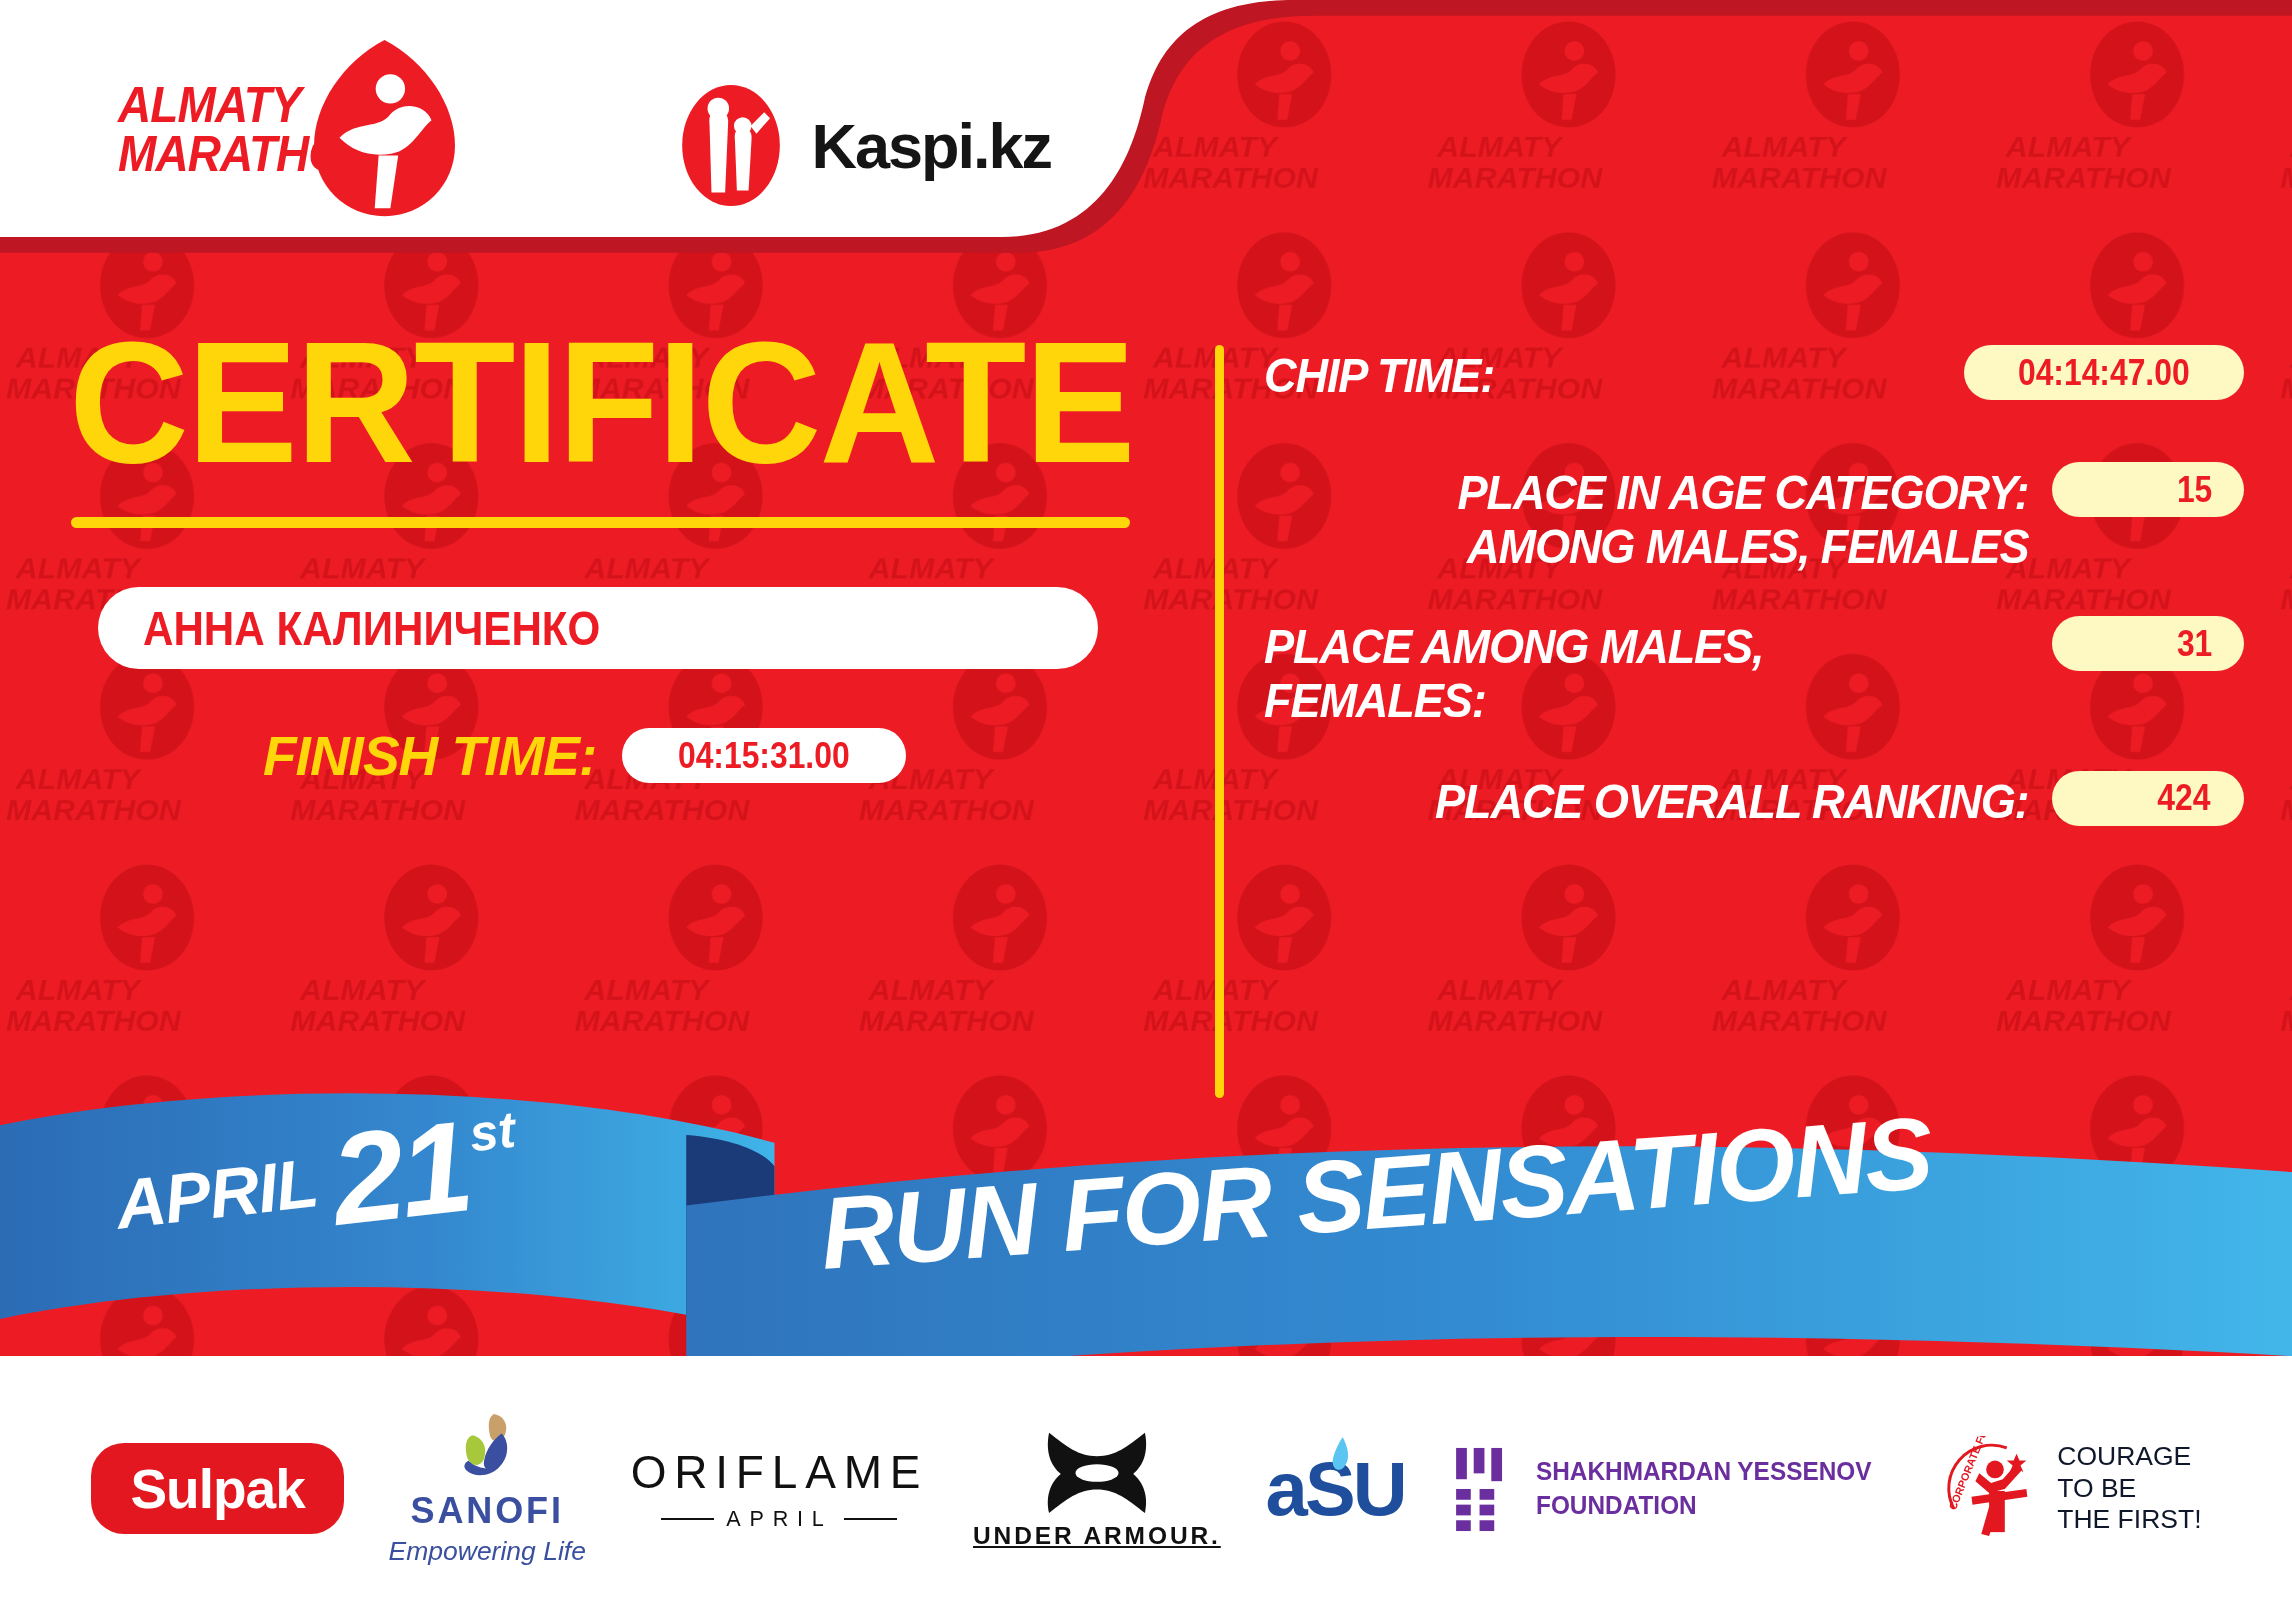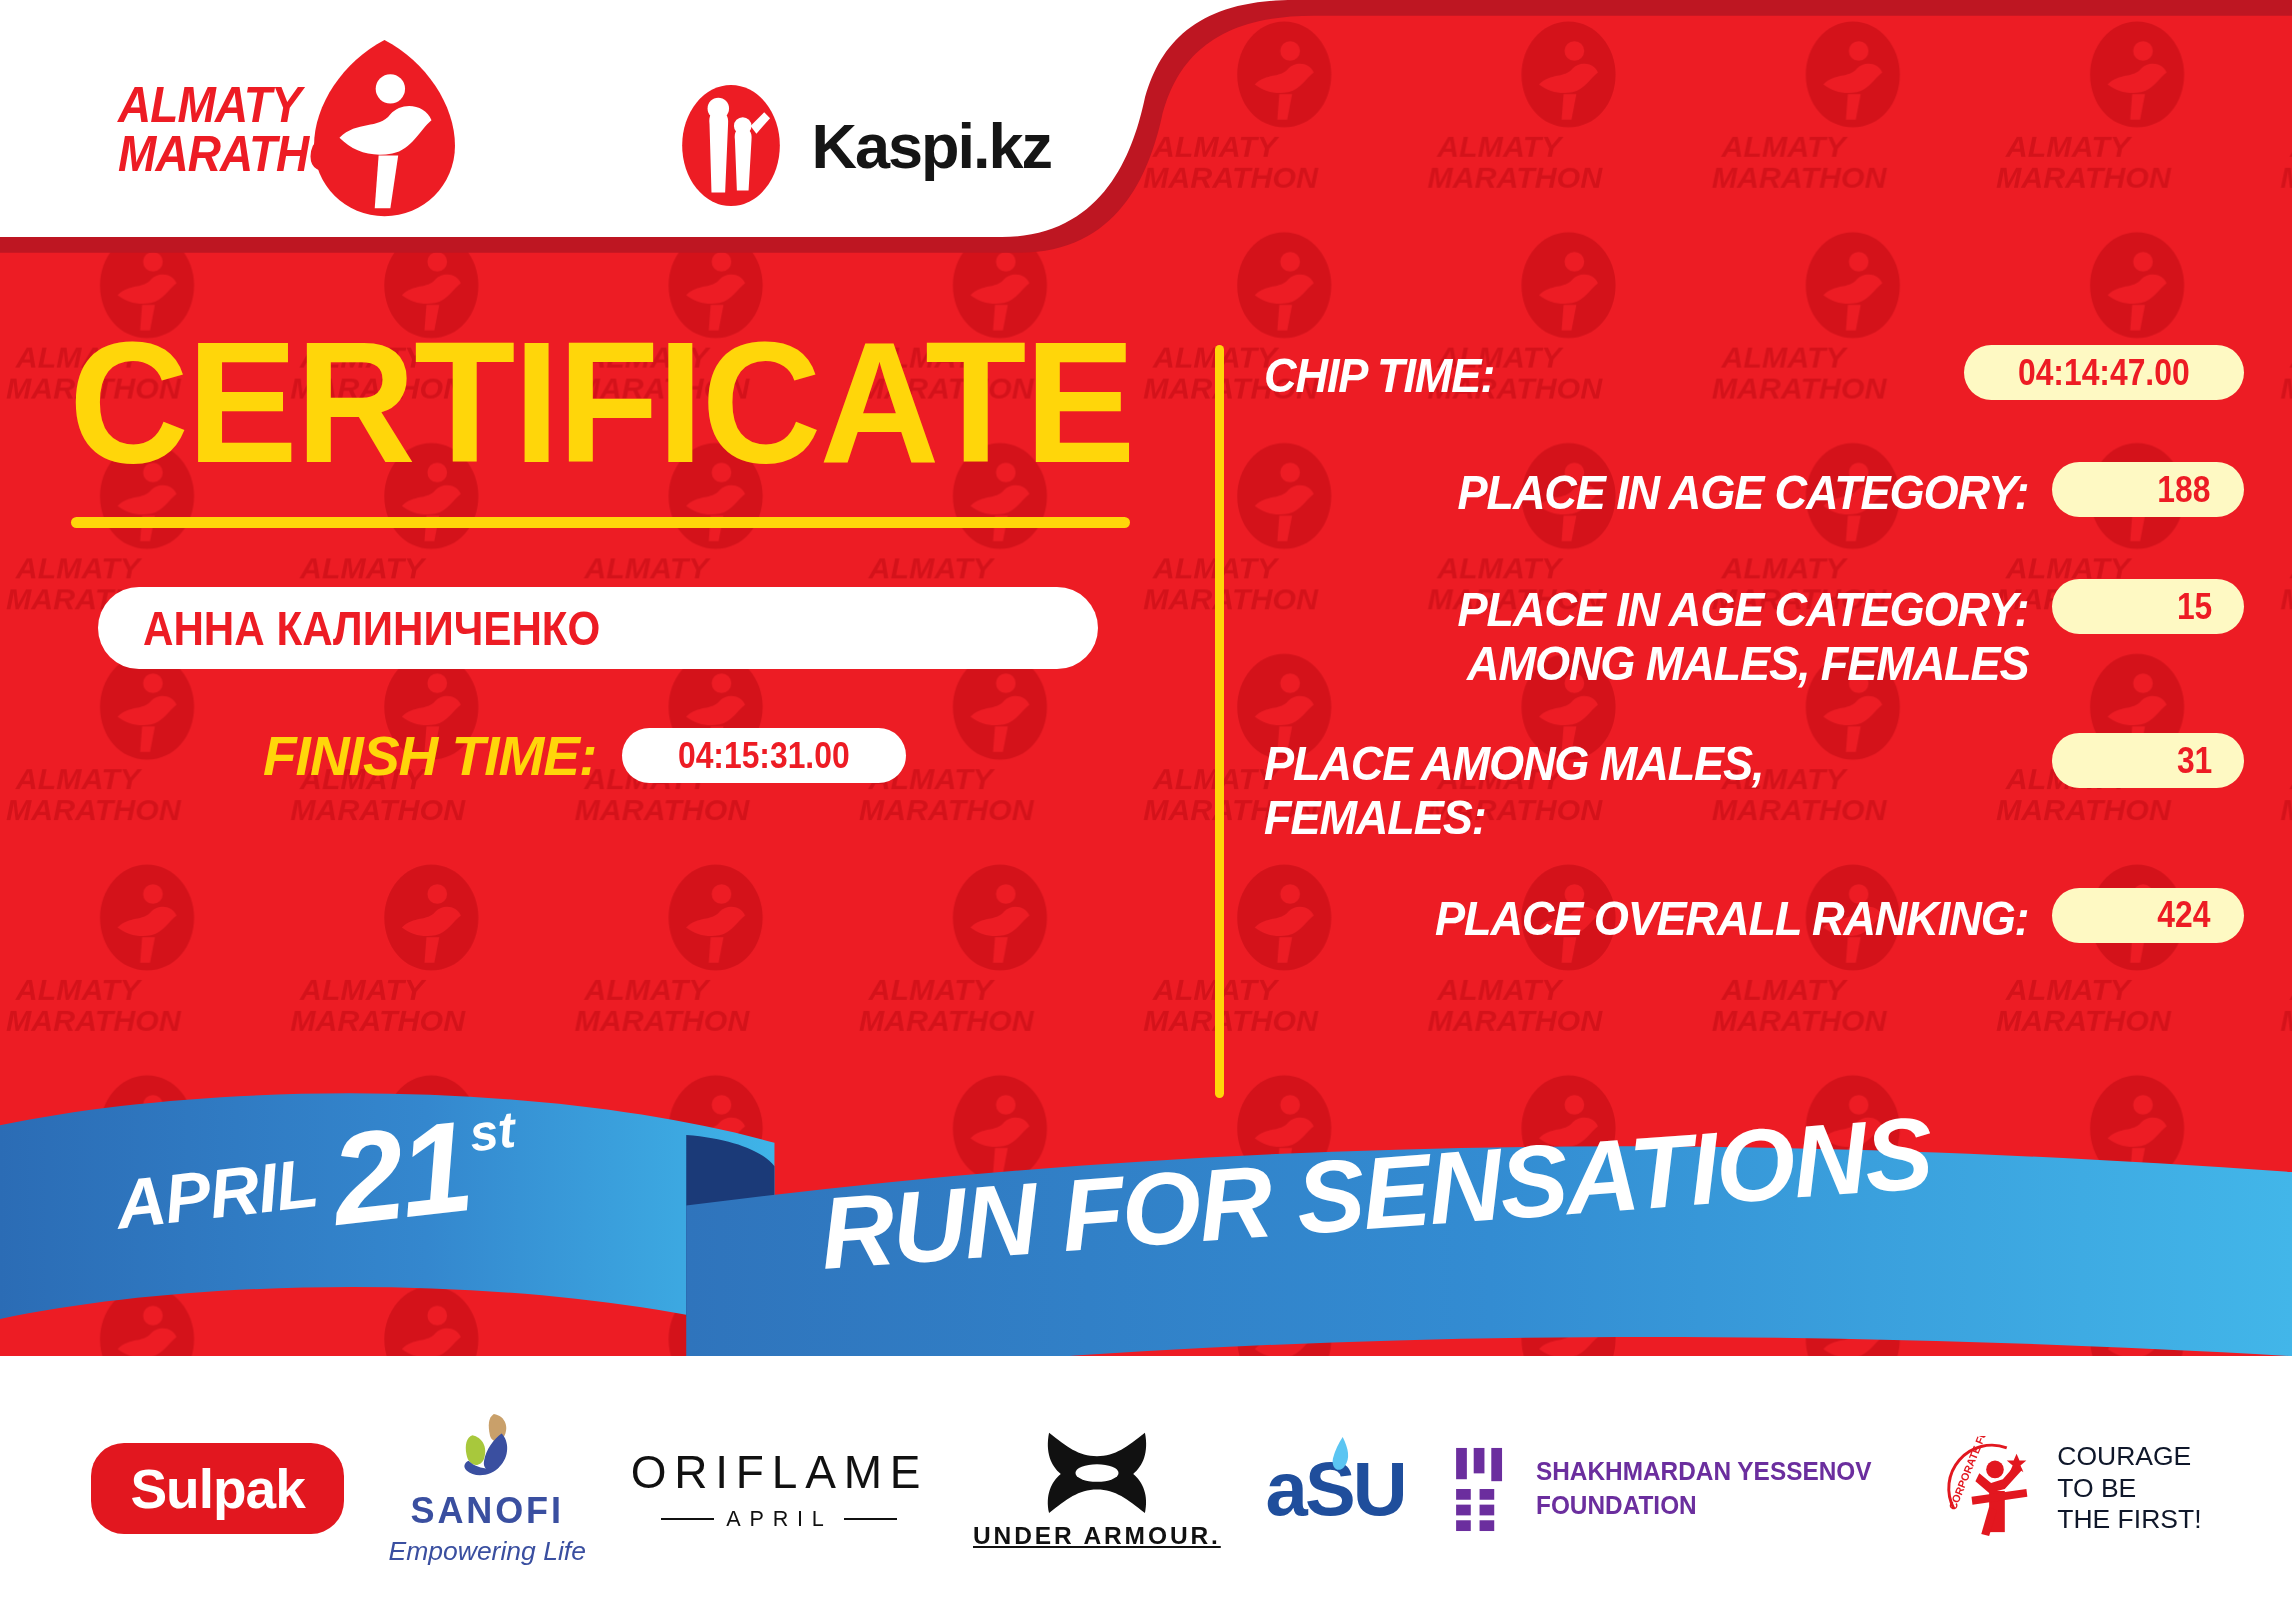--- a/index.html
+++ b/index.html
@@ -435,26 +435,20 @@
 
   <div class="right-col">
 
     <div class="rrow align-left">
       <div class="rlabel">CHIP TIME:</div>
       <div class="rpill wide">
         <span>04:14:47.00</span>
       </div>
     </div>
 
-    <div class="rrow align-right">
-      <div class="rlabel">PLACE IN AGE CATEGORY:</div>
-      <div class="rpill">
-        <span>188</span>
-      </div>
-    </div>
 
     <div class="rrow align-right">
       <div class="rlabel">PLACE IN AGE CATEGORY: AMONG MALES, FEMALES</div>
       <div class="rpill">
         <span>15</span>
       </div>
     </div>
 
     <div class="rrow align-left">
       <div class="rlabel">PLACE AMONG MALES, FEMALES:</div>

